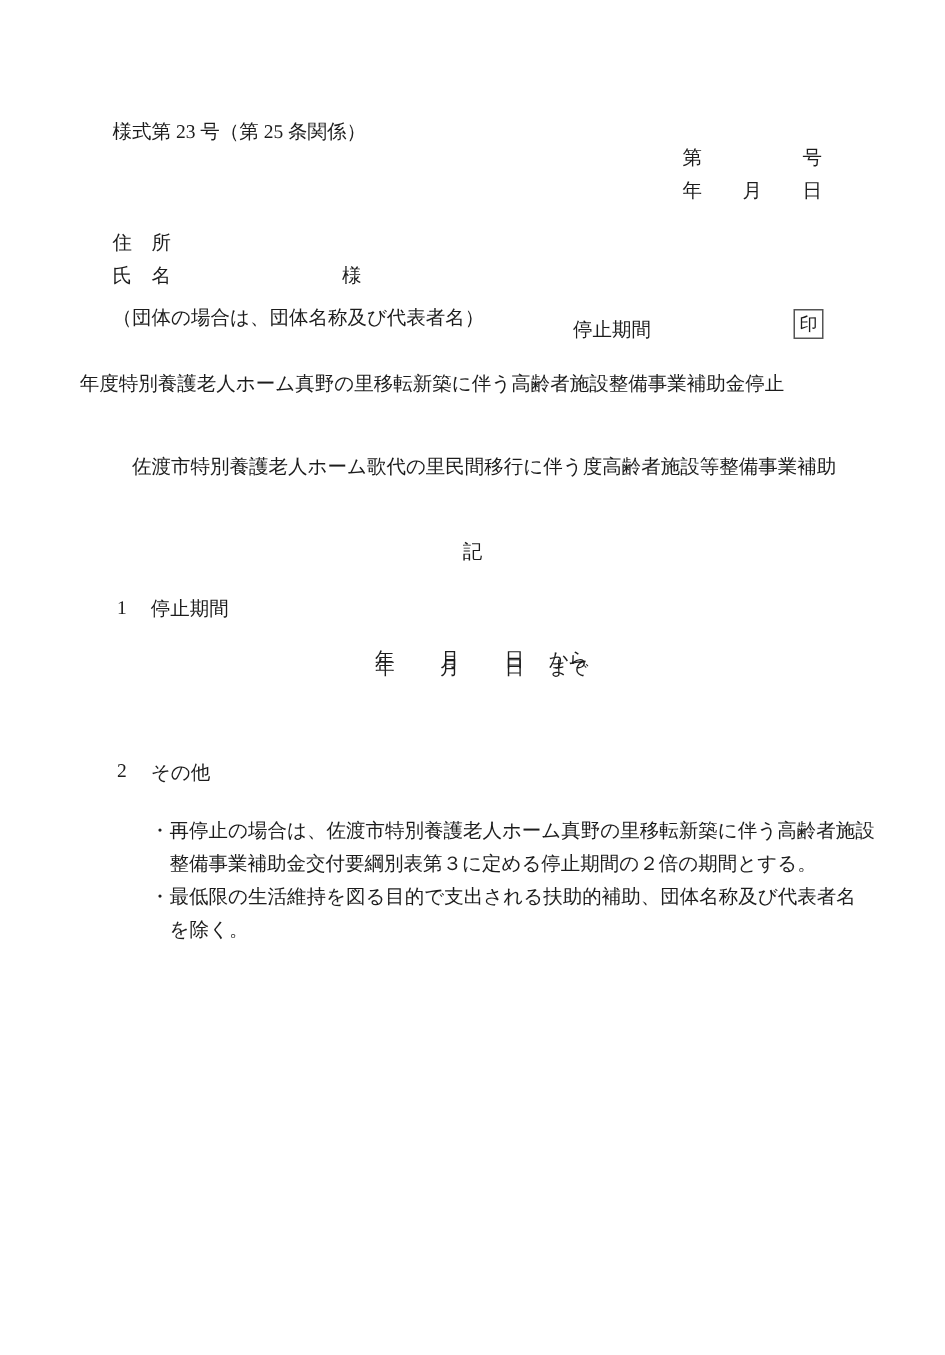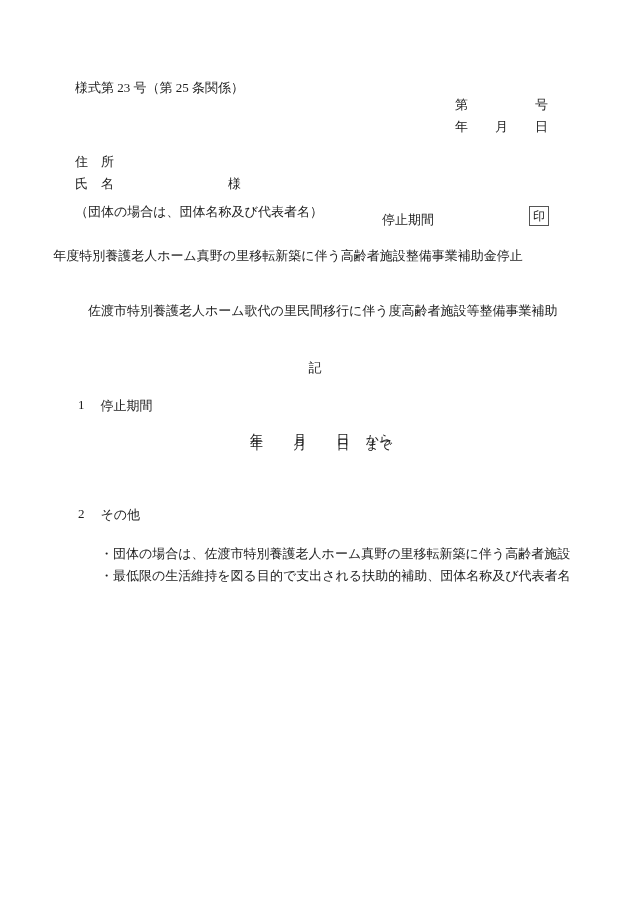--- a/index.html
+++ b/index.html
@@ -129,21 +129,23 @@
   </div>
 
   <div class="abs sec sec-2">
     <span>2</span>
     <span>その他</span>
   </div>
 
   <div class="abs bullets">
     <div class="bullet">
       <span class="marker">・</span>
-      <div class="bline">団体の場合は、佐渡市特別養護老人ホーム真野の里移転新築に伴う高齢者施設</div>
+      <div class="bline">再停止の場合は、佐渡市特別養護老人ホーム真野の里移転新築に伴う高齢者施設</div>
+      <div class="bline">整備事業補助金交付要綱別表第３に定める停止期間の２倍の期間とする。</div>
     </div>
     <div class="bullet">
       <span class="marker">・</span>
       <div class="bline">最低限の生活維持を図る目的で支出される扶助的補助、団体名称及び代表者名</div>
+      <div class="bline">を除く。</div>
     </div>
   </div>
 
 </div>
 
 </body></html>

